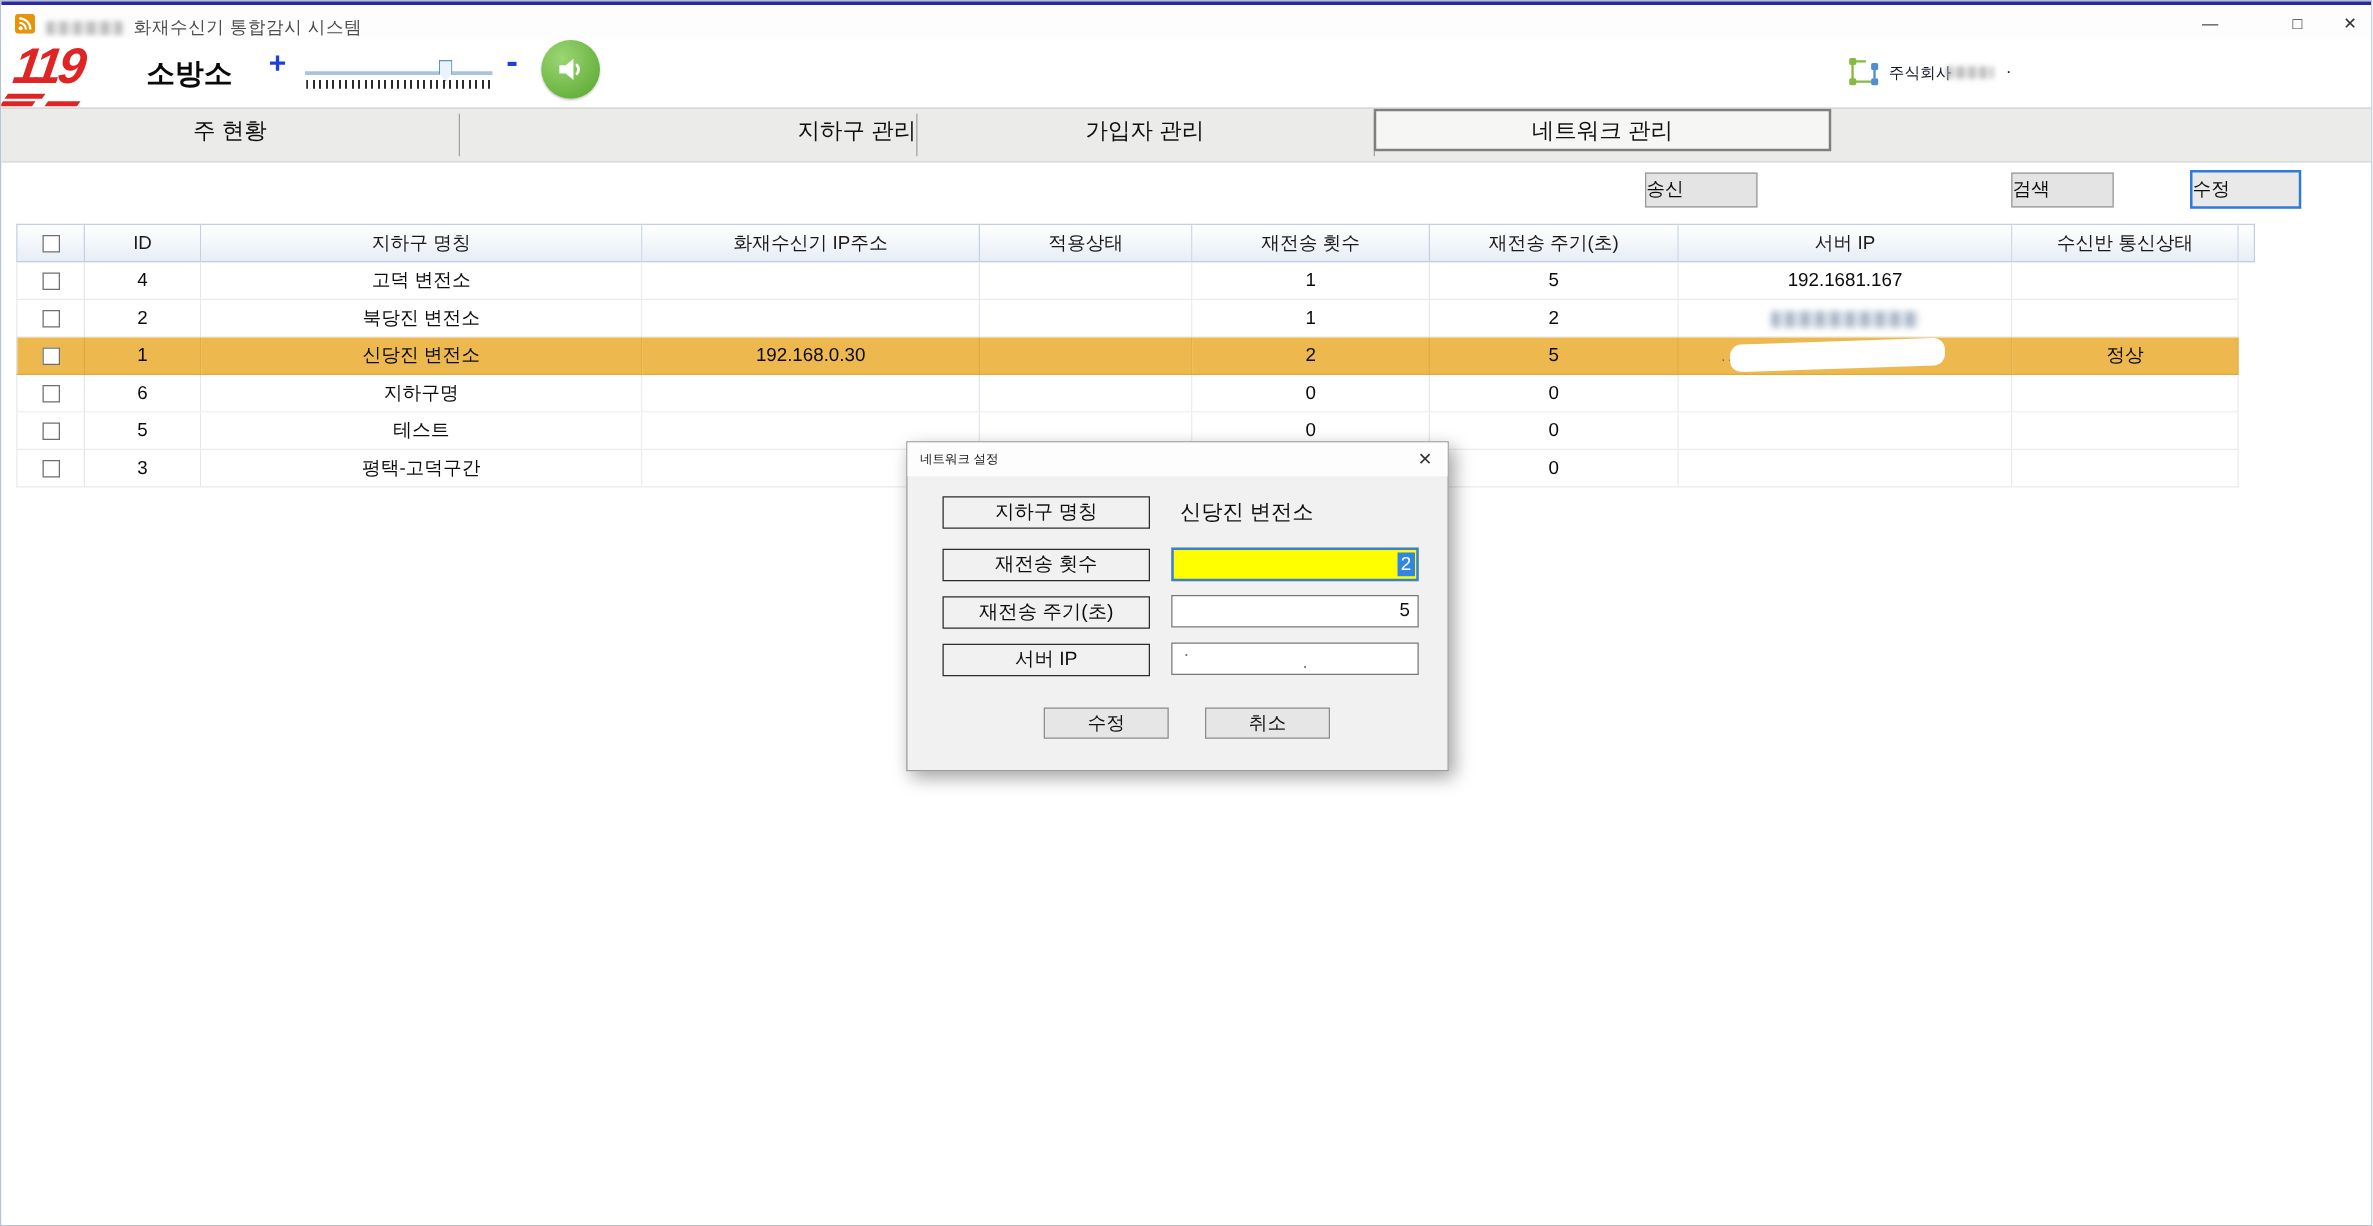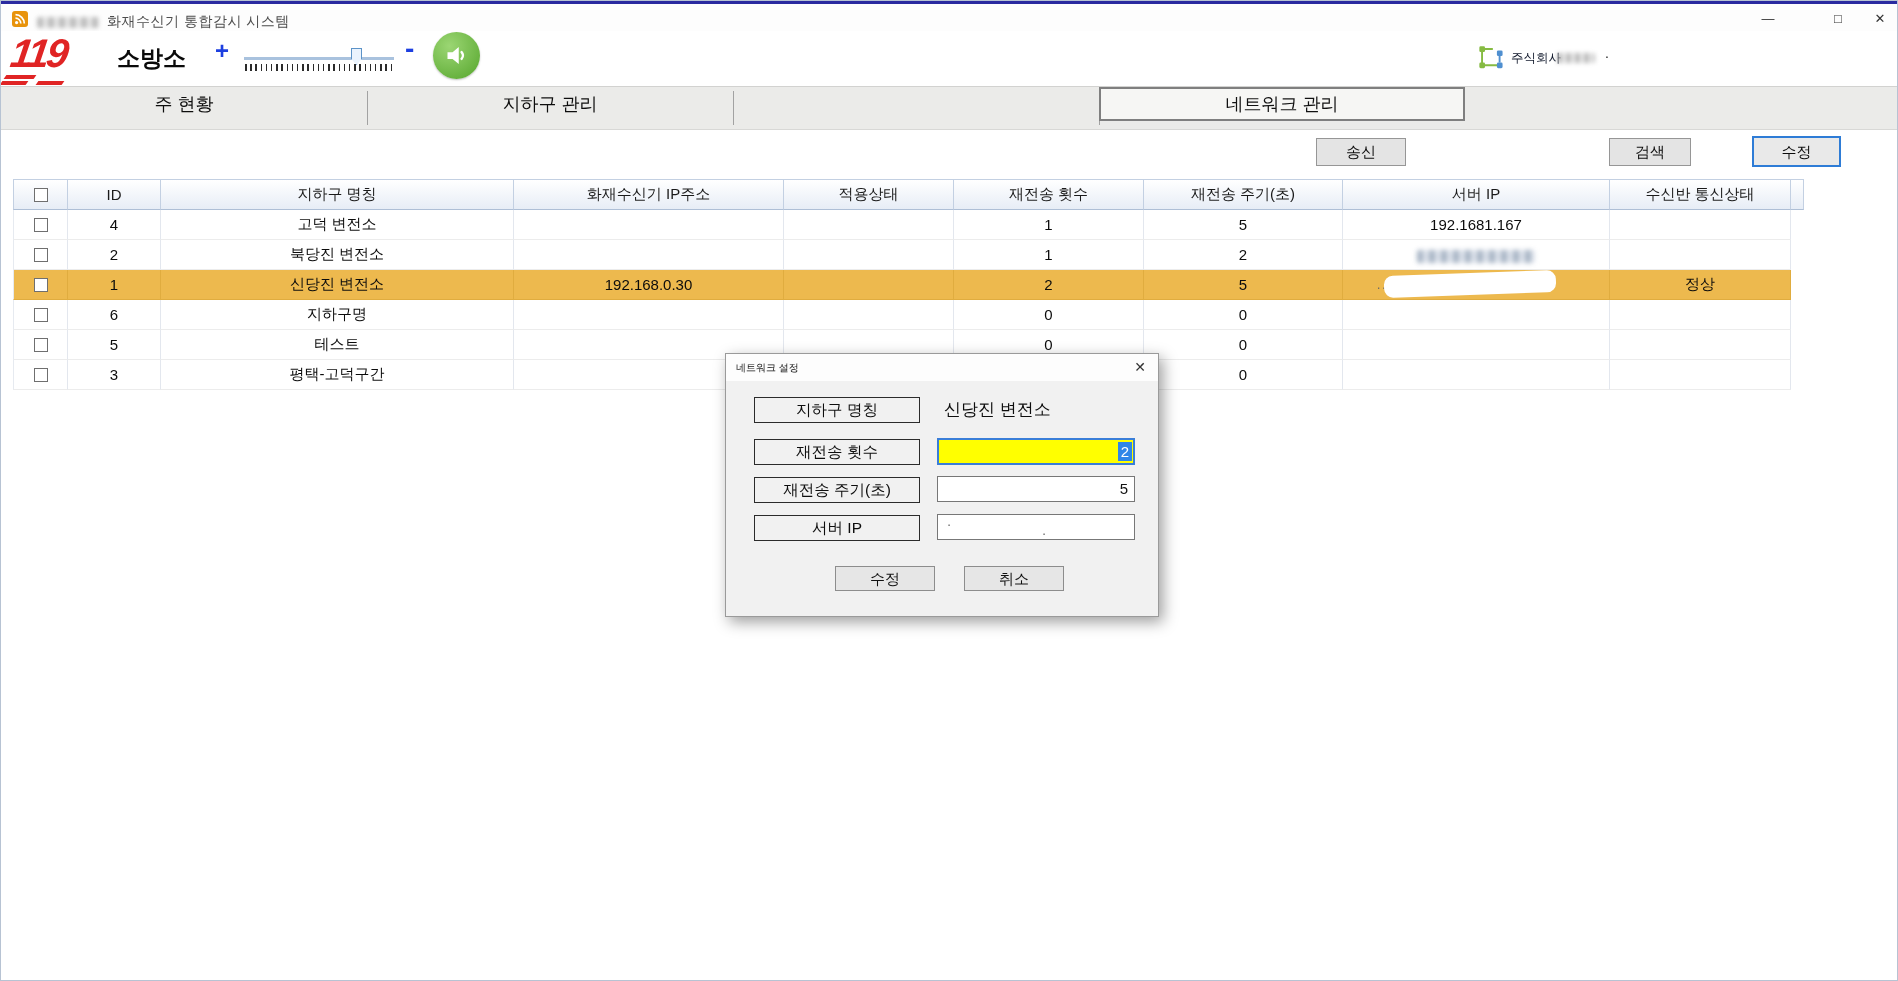--- a/index.html
+++ b/index.html
@@ -38,29 +38,29 @@
   .company-name{position:absolute;left:1510px;top:19px;font-size:12.5px;color:#0f172a;}
   .company-smudge{position:absolute;left:1556px;top:22px;width:38px;height:10px;border-radius:2px;
     background:repeating-linear-gradient(90deg,#9f9f9f 0 5px,#e0e0e0 5px 9px);filter:blur(2px);opacity:.7;}
   .company-dot{position:absolute;left:1604px;top:14px;font-size:14px;color:#222;}
   .datetime{position:absolute;right:16px;top:9px;font-size:22px;color:#2424cc;font-weight:500;letter-spacing:.2px;}
 
   
   .tabbar{position:absolute;top:85px;left:0;right:0;height:44px;background:#ebebe9;
     border-top:1px solid #d2d2d0;border-bottom:1px solid #d8d8d6;box-sizing:border-box;}
   .tab{position:absolute;top:0;height:34px;line-height:34px;text-align:center;font-size:18px;color:#0d0d0d;cursor:default;}
-  .tab0{left:0;width:366px;} .tab1{left:366px;width:366px;} .tab2{left:732px;width:366px;}
+  .tab0{left:0;width:366px;} .tab1{left:366px;width:366px;text-align:right;} .tab2{left:732px;width:366px;}
   .tab-sep{position:absolute;top:4px;bottom:4px;width:1px;background:#a2a2a2;}
   .sep0{left:366px;} .sep1{left:732px;} .sep2{left:1098px;}
   .tab-active{position:absolute;left:1098px;top:0;width:366px;height:34px;line-height:30px;
     border:2px solid #7f7f7f;background:#f6f6f4;box-sizing:border-box;text-align:center;font-size:18px;}
 
   
   .btn{position:absolute;background:#e4e4e4;border:1px solid #969696;box-sizing:border-box;
-    text-align:center;font-size:15px;color:#0c0c0c;cursor:default;}
+    font-size:15px;color:#0c0c0c;cursor:default;}
   .btn-send{left:1315px;top:137px;width:90px;height:28px;line-height:26px;}
   .btn-search{left:1608px;top:137px;width:82px;height:28px;line-height:26px;}
   .btn-edit{left:1751px;top:135px;width:89px;height:31px;line-height:27px;border:2px solid #2e7cd6;background:#e9e9e9;}
 
   
   .grid{position:absolute;left:12px;top:178px;border-collapse:separate;border-spacing:0;table-layout:fixed;width:1791px;}
   .grid th{height:29px;background:linear-gradient(#ffffff,#e7edf6);border-top:1px solid #c3d0e2;
     border-right:1px solid #c3d0e2;border-bottom:1px solid #aebfd6;font-weight:400;font-size:15px;color:#1a1a1a;
     padding:0;}
   .grid th:first-child{border-left:1px solid #c3d0e2;}
@@ -153,20 +153,21 @@
       </svg>
     </span>
     <span class="company-name">주식회사</span>
     <span class="company-smudge"></span>
     <span class="company-dot">.</span>
   </div>
 
   <div class="tabbar">
     <div class="tab tab0">주 현황</div>
     <div class="tab tab1">지하구 관리</div>
+    <div class="tab tab2">가입자 관리</div>
     <div class="tab-sep sep0"></div>
     <div class="tab-sep sep1"></div>
     <div class="tab-sep sep2"></div>
     <div class="tab-active">네트워크 관리</div>
   </div>
 
   <div class="btn btn-send">송신</div>
   <div class="btn btn-search">검색</div>
   <div class="btn btn-edit">수정</div>
 

